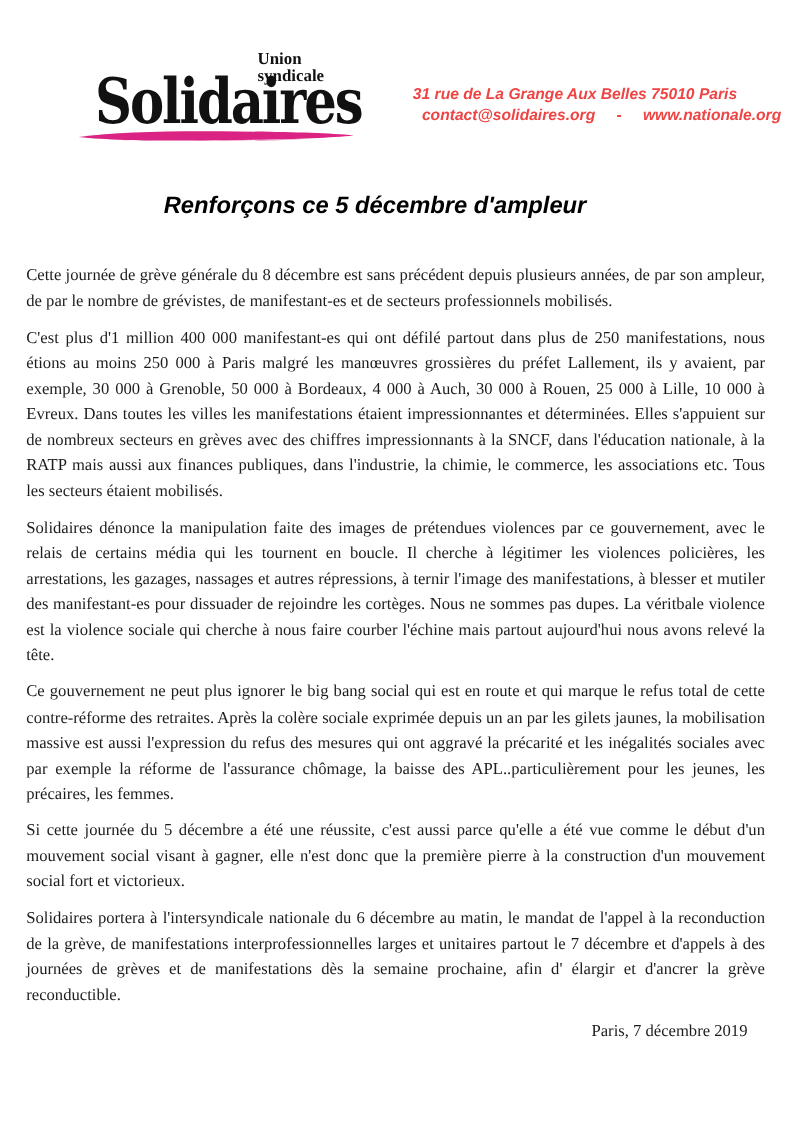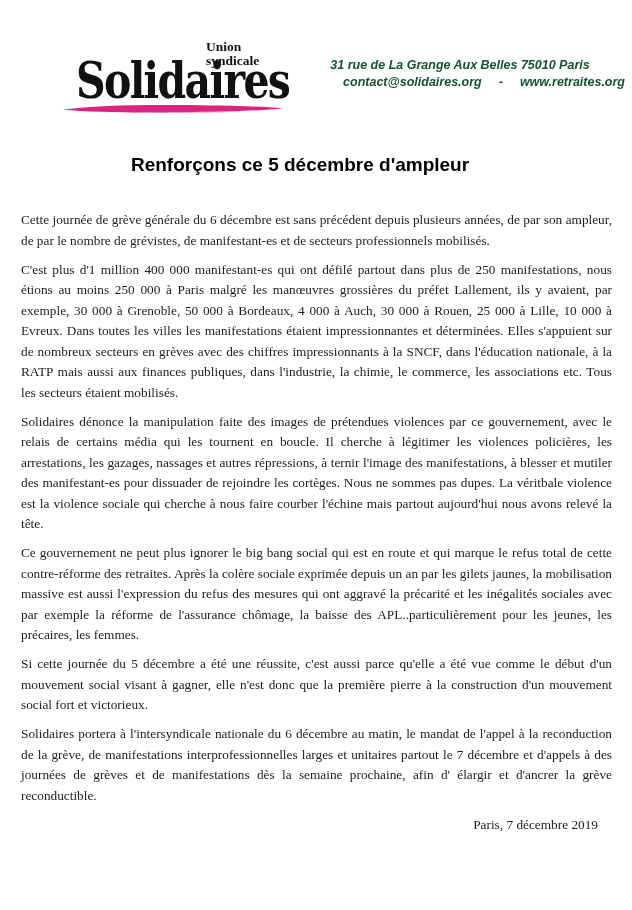--- a/index.html
+++ b/index.html
@@ -59,48 +59,48 @@
     position: absolute;
     left: 62px;
     top: 102px;
     width: 222px;
     height: 13px;
   }
 
   .address {
     position: absolute;
     left: 295px;
-    top: 57px;
+    top: 67px;
     width: 330px;
     text-align: center;
     font-family: "Liberation Sans", sans-serif;
     font-weight: bold;
     font-style: italic;
     font-size: 12.5px;
     line-height: 17px;
-    color: #14532d;
+    color: #ef4444;
   }
   .address-line2 {
     display: flex;
     justify-content: flex-end;
     gap: 17px;
   }
 
   
   .title {
     width: 560px;
     margin: 4px 0 0 20px;
     text-align: center;
     font-family: "Liberation Sans", sans-serif;
     font-weight: bold;
     font-size: 19px;
     line-height: 26px;
     color: #000;
   }
-  .title-line { display: block; }
+  .title-line { display: block; font-style: italic; }
 
   
   .body-text {
     margin: 32px 20px 0 21px;
   }
   .body-text p {
     margin: 0 0 8.5px 0;
     font-family: "Liberation Serif", serif;
     font-size: 13.3px;
     line-height: 20.5px;
@@ -134,32 +134,32 @@
                  C200,8.6 165,9.6 118,10.2 C78,10.7 28,10.6 1,7.5 Z" fill="#da2382"></path>
         <path d="M20,9.6 C60,10.8 120,10.9 180,9.4 C150,10.9 70,11.3 20,9.6 Z" fill="#da2382"></path>
       </svg>
     </div>
 
     <div class="address">
       <div>31 rue de La Grange Aux Belles 75010 Paris</div>
       <div class="address-line2">
         <span>contact@solidaires.org</span>
         <span>-</span>
-        <span>www.retraites.org</span>
+        <span>www.nationale.org</span>
       </div>
     </div>
 
   </header>
 
   <h1 class="title">
     <span class="title-line">Renforçons ce 5 décembre d'ampleur</span>
   </h1>
 
   <main class="body-text">
-    <p>Cette journée de grève générale du 6 décembre est sans précédent depuis plusieurs années, de par son ampleur, de par le nombre de grévistes, de manifestant-es et de secteurs professionnels mobilisés.</p>
+    <p>Cette journée de grève générale du 8 décembre est sans précédent depuis plusieurs années, de par son ampleur, de par le nombre de grévistes, de manifestant-es et de secteurs professionnels mobilisés.</p>
     <p>C'est plus d'1 million 400 000 manifestant-es qui ont défilé partout dans plus de 250 manifestations, nous étions  au moins 250 000 à Paris malgré les manœuvres grossières du préfet Lallement, ils y avaient, par exemple,  30 000 à Grenoble, 50 000 à Bordeaux, 4 000 à Auch, 30 000 à Rouen, 25 000 à Lille, 10 000 à Evreux. Dans toutes les villes les manifestations étaient impressionnantes et déterminées. Elles s'appuient sur de nombreux secteurs en grèves avec des chiffres impressionnants à la SNCF, dans l'éducation nationale, à la RATP mais aussi aux finances publiques, dans l'industrie, la chimie, le commerce, les associations etc. Tous les secteurs étaient mobilisés.</p>
     <p>Solidaires dénonce la manipulation faite des images de prétendues violences par ce gouvernement, avec le relais de certains média qui les tournent en boucle. Il cherche à légitimer les violences policières, les arrestations, les gazages, nassages et autres répressions, à ternir l'image des manifestations, à blesser et mutiler des manifestant-es pour dissuader de rejoindre les cortèges. Nous ne sommes pas dupes. La véritbale violence est la violence sociale qui cherche à nous faire  courber l'échine mais partout aujourd'hui nous avons relevé la tête.</p>
     <p>Ce gouvernement ne peut plus ignorer le big bang social qui est en route et qui marque le refus total de cette contre-réforme des retraites. Après la colère sociale exprimée depuis un an par les gilets jaunes, la mobilisation massive est aussi l'expression du refus des mesures qui ont aggravé la précarité et les inégalités sociales avec par exemple la réforme de l'assurance chômage, la baisse des APL..particulièrement pour les jeunes, les précaires, les femmes.</p>
     <p>Si cette journée du 5 décembre a été une réussite, c'est aussi parce qu'elle a été vue comme le début d'un mouvement social visant à gagner, elle n'est donc que la première pierre à la construction d'un mouvement social fort et victorieux.</p>
     <p>Solidaires portera à l'intersyndicale nationale du 6 décembre au matin, le mandat de l'appel à la reconduction de la grève, de manifestations interprofessionnelles larges et unitaires  partout le 7 décembre et d'appels à des journées de grèves et de manifestations dès la semaine prochaine, afin d' élargir et d'ancrer la grève reconductible.</p>
     <div class="date-line">Paris, 7 décembre 2019</div>
   </main>
 
 </div>
 

